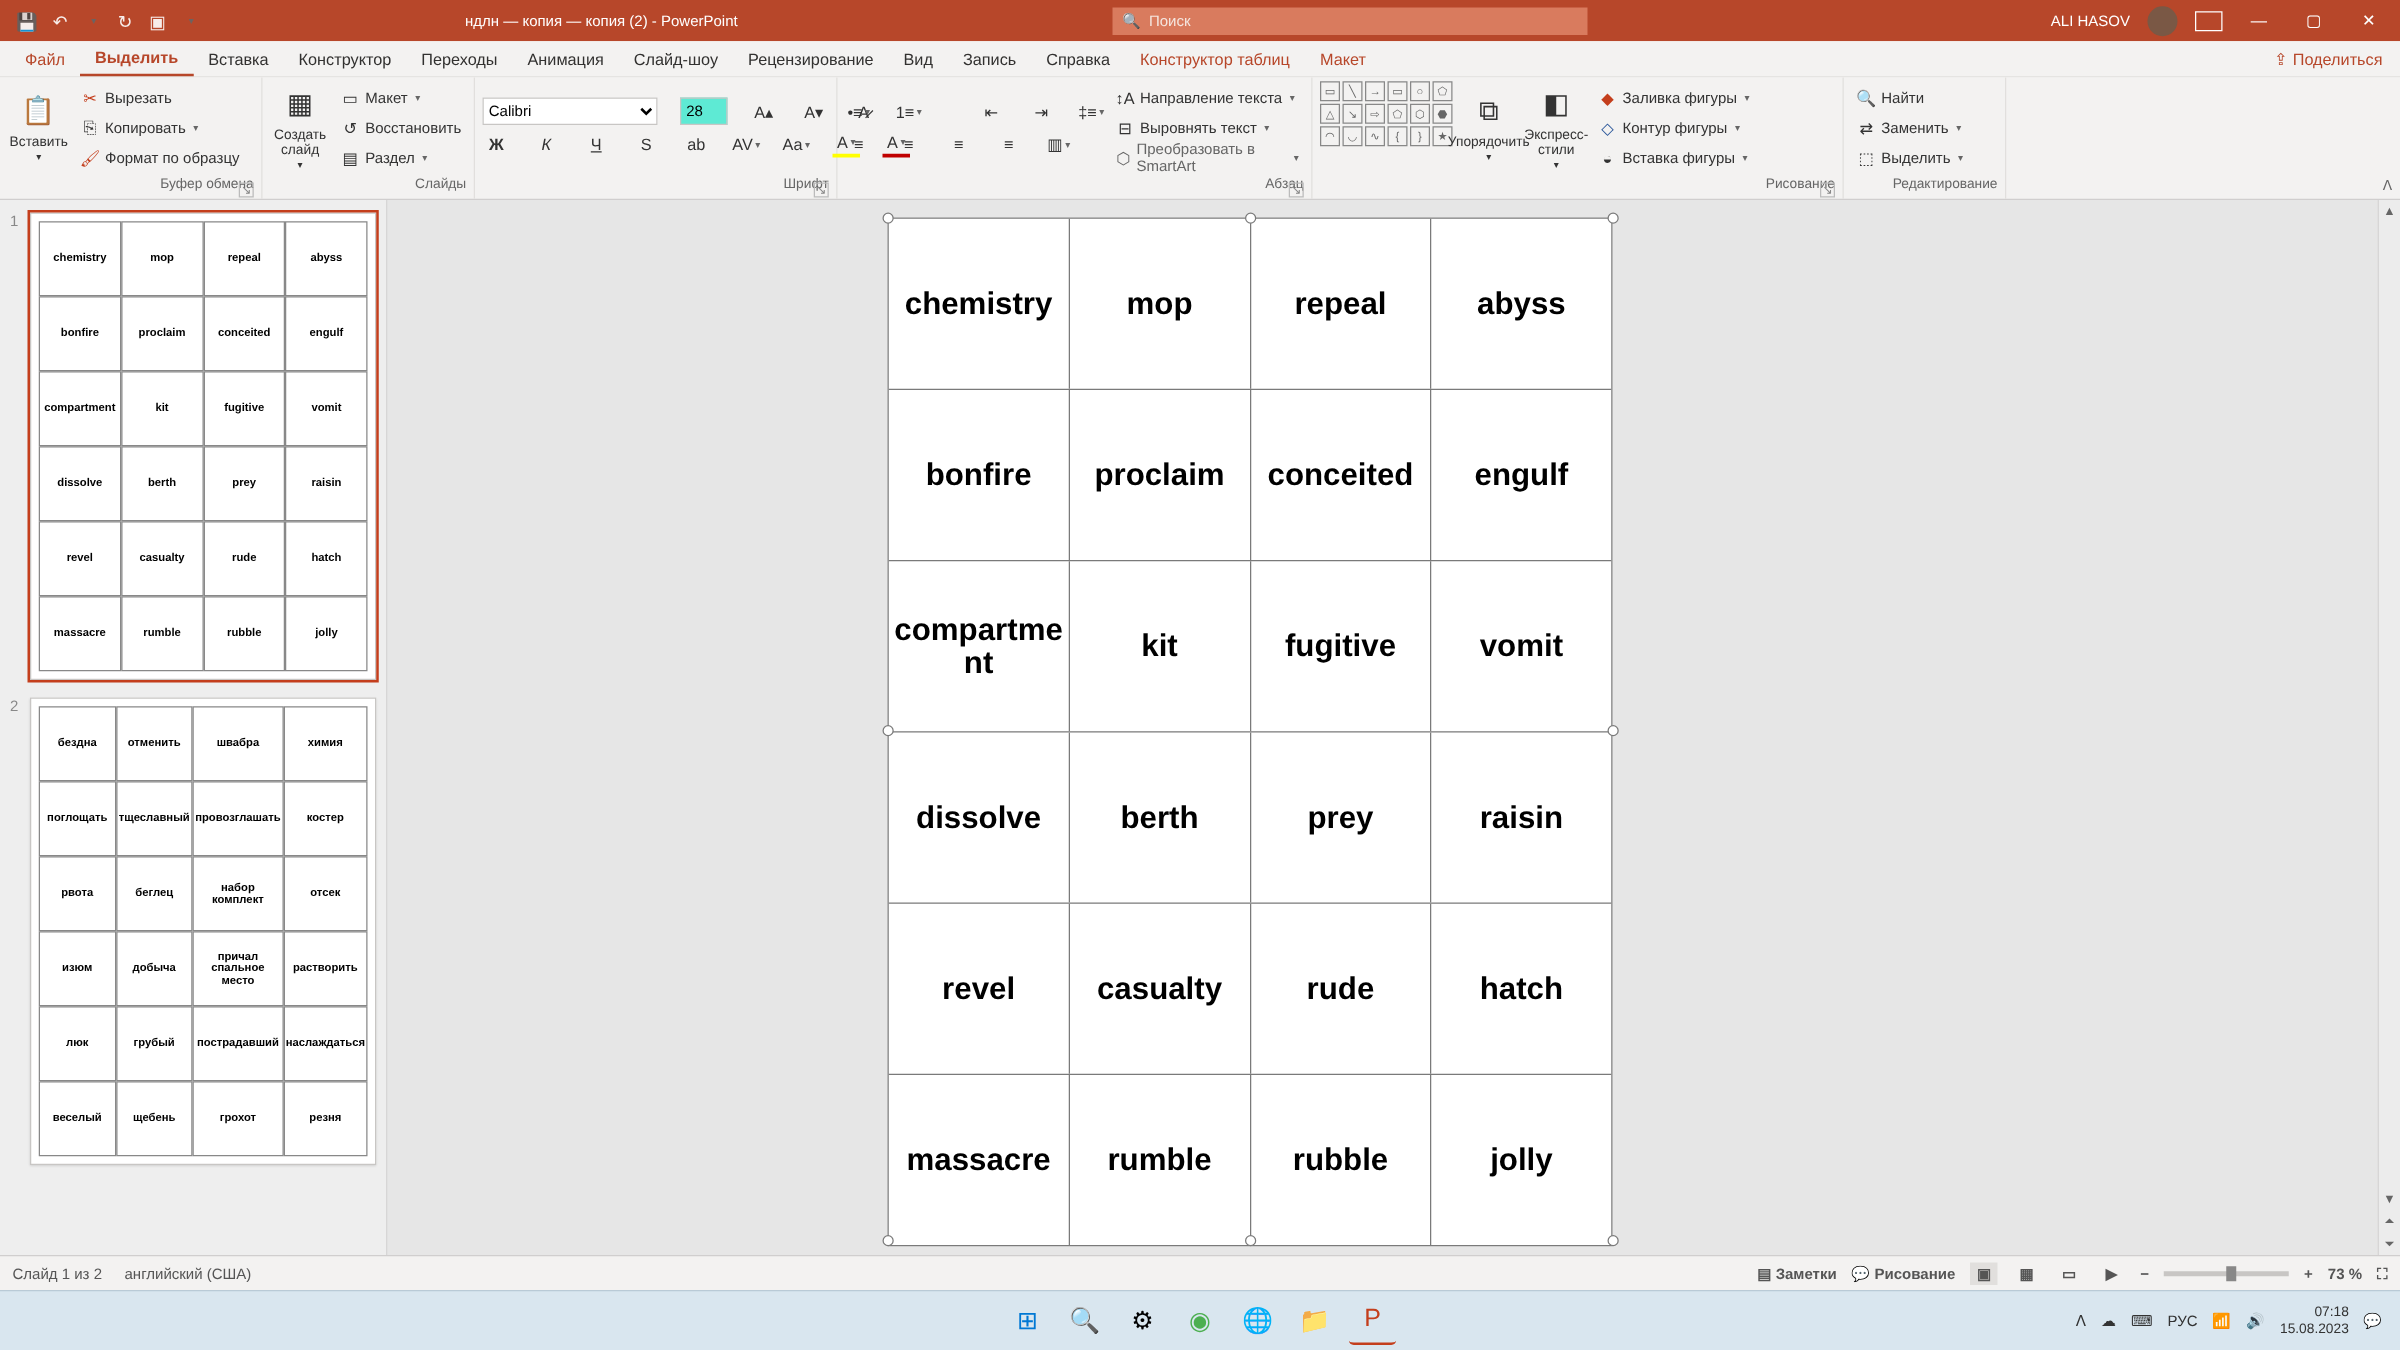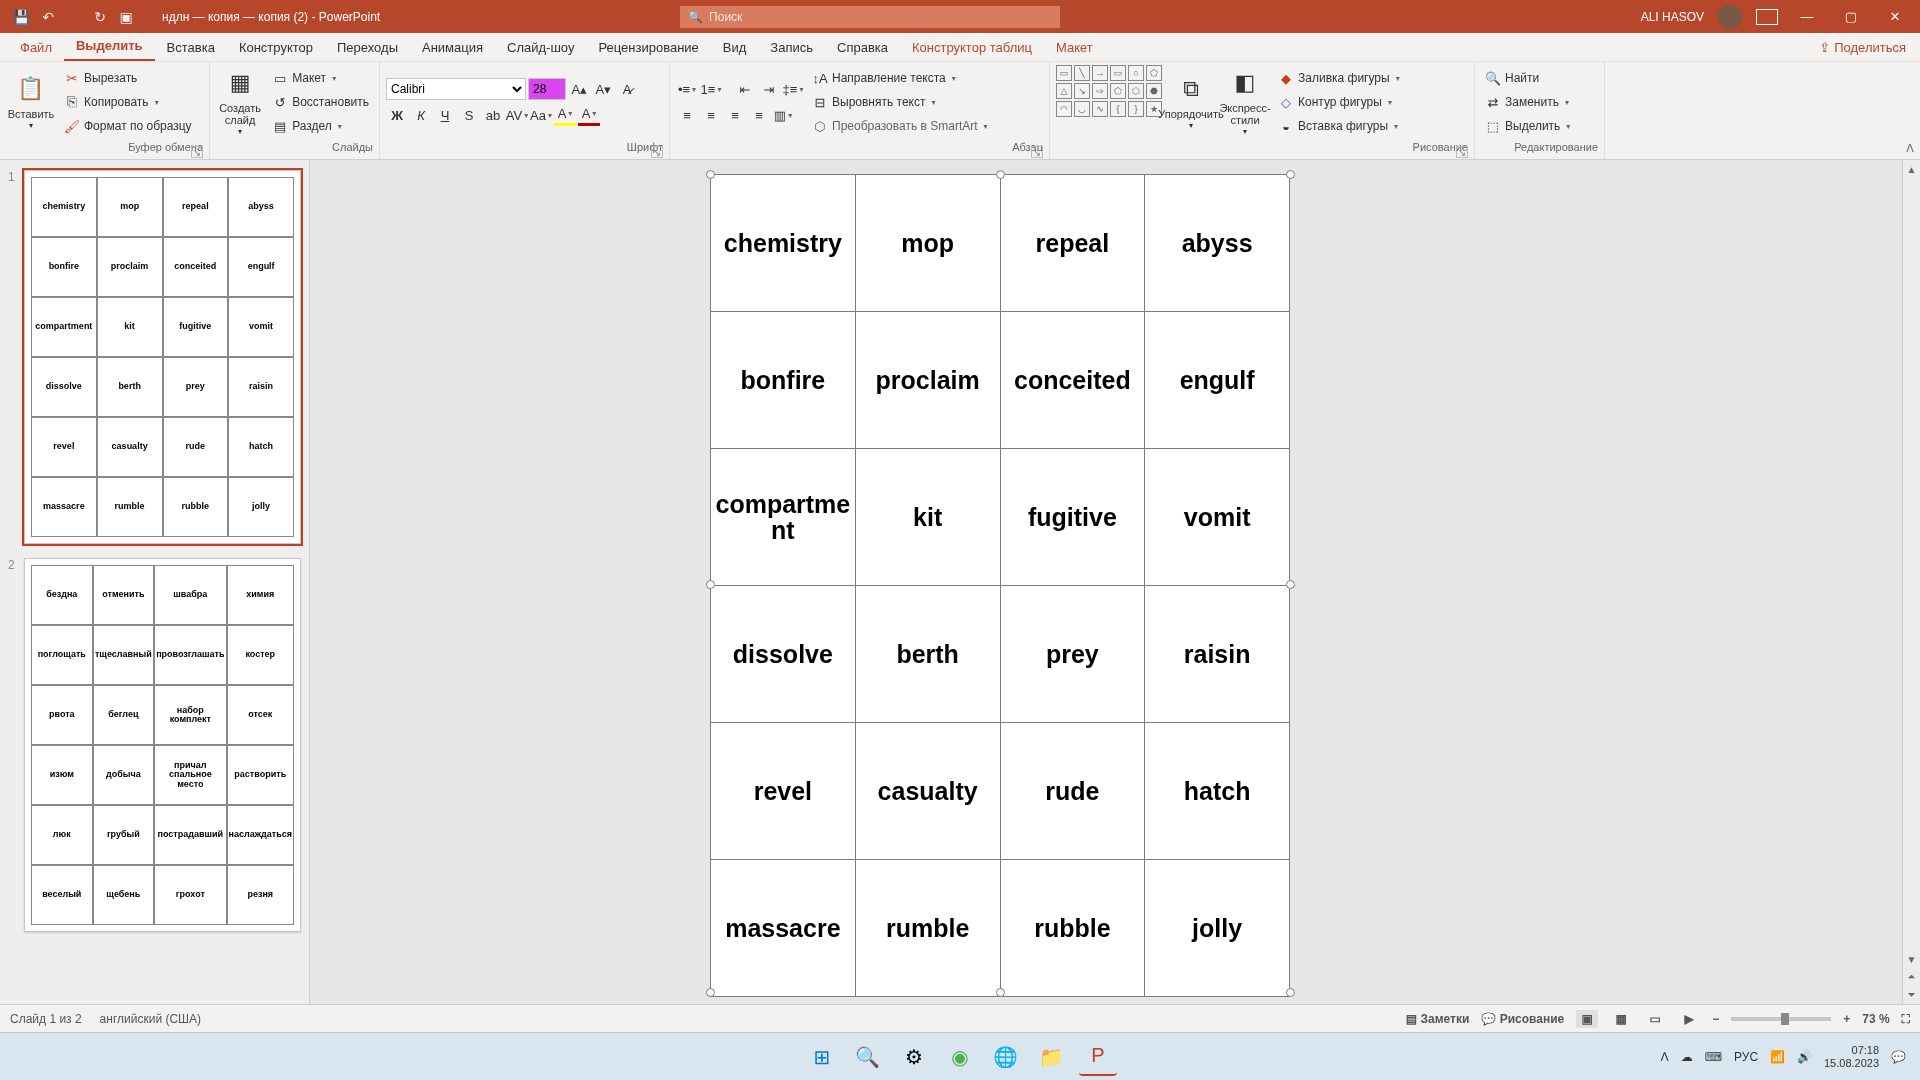--- a/index.html
+++ b/index.html
@@ -2,21 +2,21 @@
 <html><head>
 <meta charset="utf-8">
 <style>
 * { margin:0; padding:0; box-sizing:border-box; font-family:"Segoe UI",Tahoma,sans-serif; user-select:none; }
 html,body { width:1920px; height:1080px; overflow:hidden; background:#fff; }
 
 
 .titlebar { height:33px; background:#b7472a; display:flex; align-items:center; color:#fff; font-size:12px; }
 .titlebar .qat { display:flex; align-items:center; gap:6px; padding-left:12px; }
 .titlebar .qat span { width:20px; height:20px; display:flex; align-items:center; justify-content:center; font-size:14px; opacity:.9; }
-.titlebar .doc { flex:0 0 auto; font-size:12px; }
+.titlebar .doc { flex:0 0 auto; margin-left:210px; font-size:12px; }
 .titlebar .search { margin-left:300px; width:380px; height:22px; background:#d97b5e; display:flex; align-items:center; padding:0 8px; gap:6px; font-size:12px; color:#f5e6df;}
 .titlebar .right { margin-left:auto; display:flex; align-items:center; gap:14px; padding-right:10px; }
 .titlebar .user { font-size:12px; }
 .titlebar .avatar { width:24px; height:24px; border-radius:50%; background:#7a5845; }
 .titlebar .winbtn { width:30px; text-align:center; font-size:13px; }
 .titlebar .rbn { width:22px; height:16px; border:1px solid #fff; display:inline-block; }
 
 
 .tabs { height:29px; background:#f3f2f1; border-bottom:1px solid #e1dfdd; display:flex; align-items:flex-end; padding-left:8px; font-size:13px; color:#323130; }
 .tabs .tab { padding:6px 12px; cursor:pointer; }
@@ -31,23 +31,23 @@
 .group .body { flex:1; display:flex; align-items:flex-start; gap:4px; }
 .group .label { height:18px; font-size:11px; color:#666; text-align:right; position:relative;}
 .group .label .dlg { position:absolute; right:0; bottom:1px; font-size:10px; color:#888; width:12px; height:12px; border:1px solid #bbb; display:flex; align-items:center; justify-content:center;}
 .col { display:flex; flex-direction:column; gap:2px; justify-content:center; height:74px;}
 .big { display:flex; flex-direction:column; align-items:center; justify-content:center; width:50px; height:74px; gap:2px; font-size:11px; text-align:center; line-height:1.1;}
 .big .ico { width:32px; height:32px; display:flex; align-items:center; justify-content:center; font-size:22px;}
 .cmd { display:flex; align-items:center; gap:4px; height:22px; padding:0 4px; font-size:12px; }
 .cmd .ico { width:16px; height:16px; display:flex; align-items:center; justify-content:center; font-size:13px;}
 .dd::after { content:"▾"; font-size:8px; margin-left:2px; color:#666; }
 select.fontname { width:140px; height:22px; font-size:12px; border:1px solid #c8c6c4; background:#fff;}
-input.fontsize { width:38px; height:22px; font-size:12px; border:1px solid #c8c6c4; background:#d946ef; text-align:left; padding-left:4px;}
+input.fontsize { width:38px; height:22px; font-size:12px; border:1px solid #c8c6c4; background:#5eead4; text-align:left; padding-left:4px;}
 .fmtbtn { width:22px; height:22px; display:flex; align-items:center; justify-content:center; border:none; background:transparent; font-size:13px;}
-.row { display:flex; gap:2px; align-items:center; }
+.row { display:flex; gap:18px; align-items:center; }
 .shapes { display:grid; grid-template-columns:repeat(6,16px); grid-template-rows:repeat(3,16px); gap:2px; }
 .shapes span { border:1px solid #888; font-size:9px; display:flex; align-items:center; justify-content:center; color:#666;}
 
 
 .work { position:absolute; top:160px; left:0; right:0; bottom:28px; background:#e6e6e6; display:flex; }
 .thumbs { width:310px; background:#eeeeee; border-right:1px solid #d0cece; overflow:auto; padding:10px 8px; }
 .slideThumb { position:relative; margin-bottom:14px; display:flex; }
 .slideThumb .num { width:16px; font-size:12px; color:#888; }
 .slideThumb .frame { flex:1; background:#fff; border:1px solid #c8c6c4; box-shadow:0 1px 2px rgba(0,0,0,.15); padding:6px; }
 .slideThumb.sel .frame { outline:2px solid #c43e1c; }

